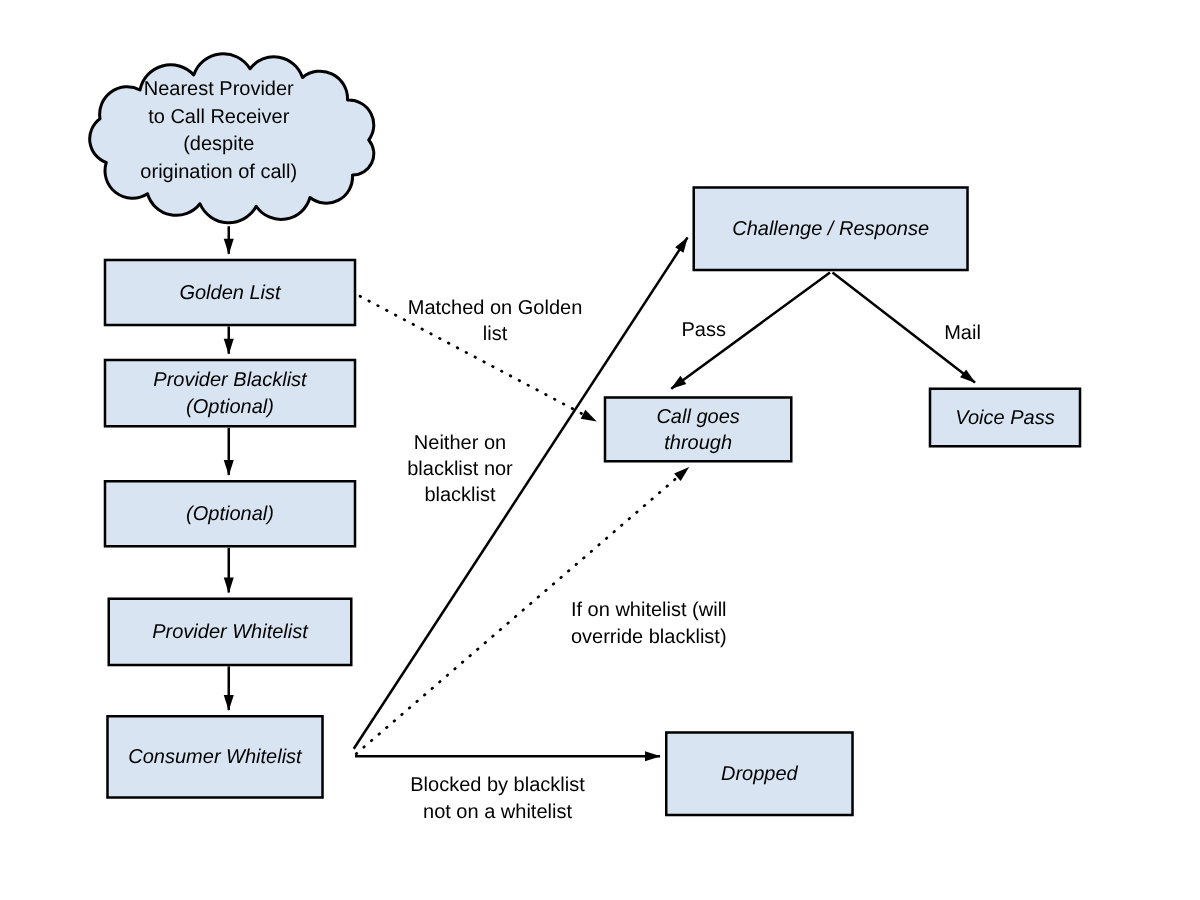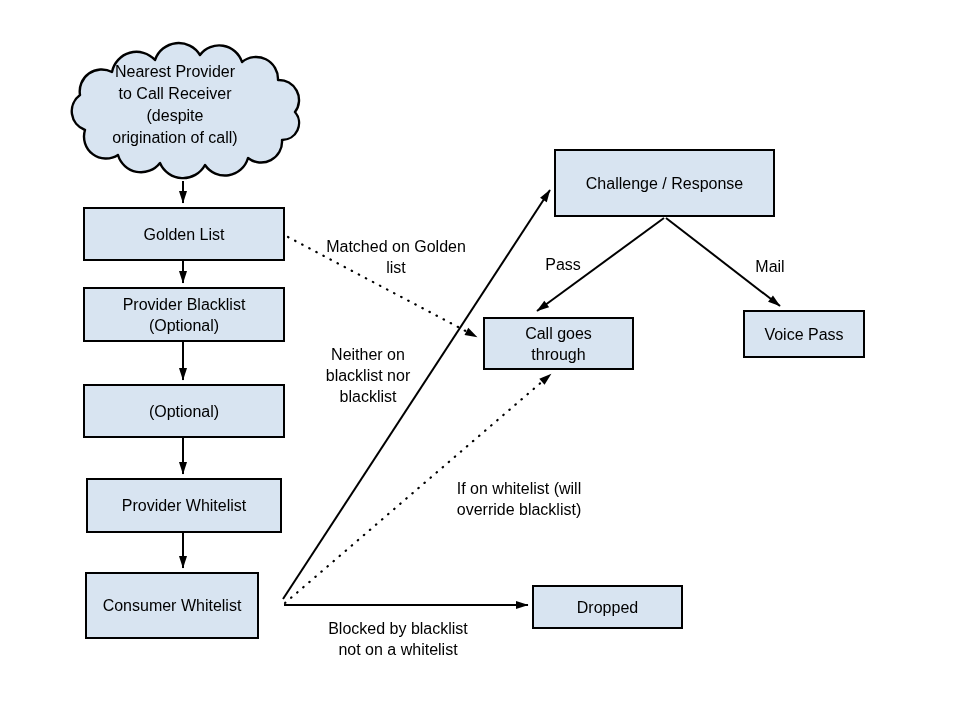--- a/index.html
+++ b/index.html
@@ -5,21 +5,21 @@
   html,body{margin:0;padding:0;background:#ffffff;}
   #canvas{
     position:relative;width:960px;height:720px;background:#ffffff;overflow:hidden;
     font-family:"Liberation Sans", sans-serif;color:#000000;
   }
   #edges{position:absolute;left:0;top:0;width:960px;height:720px;z-index:0;}
   .node{
     position:absolute;z-index:2;box-sizing:border-box;
     background:#d8e4f1;border:2px solid #000000;
     display:flex;flex-direction:column;align-items:center;justify-content:center;
-    font-size:16px;line-height:21px;text-align:center;
+    font-size:16px;line-height:21px;text-align:center;font-style:italic;
   }
   .cloud-label{
     position:absolute;z-index:2;display:flex;flex-direction:column;align-items:center;
     font-size:16px;line-height:22px;text-align:center;justify-content:center;
   }
   .edge-label{
     position:absolute;z-index:3;display:flex;flex-direction:column;align-items:center;
     font-size:16px;line-height:21px;text-align:center;white-space:nowrap;
   }
   .edge-label span, .node span{display:block;}
@@ -106,21 +106,21 @@
 
   <div class="node" style="left:483px;top:317px;width:151px;height:53px;">
     <span>Call goes</span>
     <span>through</span>
   </div>
 
   <div class="node" style="left:743px;top:310px;width:122px;height:48px;">
     <span>Voice Pass</span>
   </div>
 
-  <div class="node" style="left:532px;top:585px;width:151px;height:44px;">
+  <div class="node" style="left:532px;top:585px;width:151px;height:68px;">
     <span>Dropped</span>
   </div>
 
   <div class="edge-label" style="left:310px;top:236px;width:172px;">
     <span>Matched on Golden</span>
     <span>list</span>
   </div>
 
   <div class="edge-label" style="left:308px;top:344px;width:120px;">
     <span>Neither on</span>

